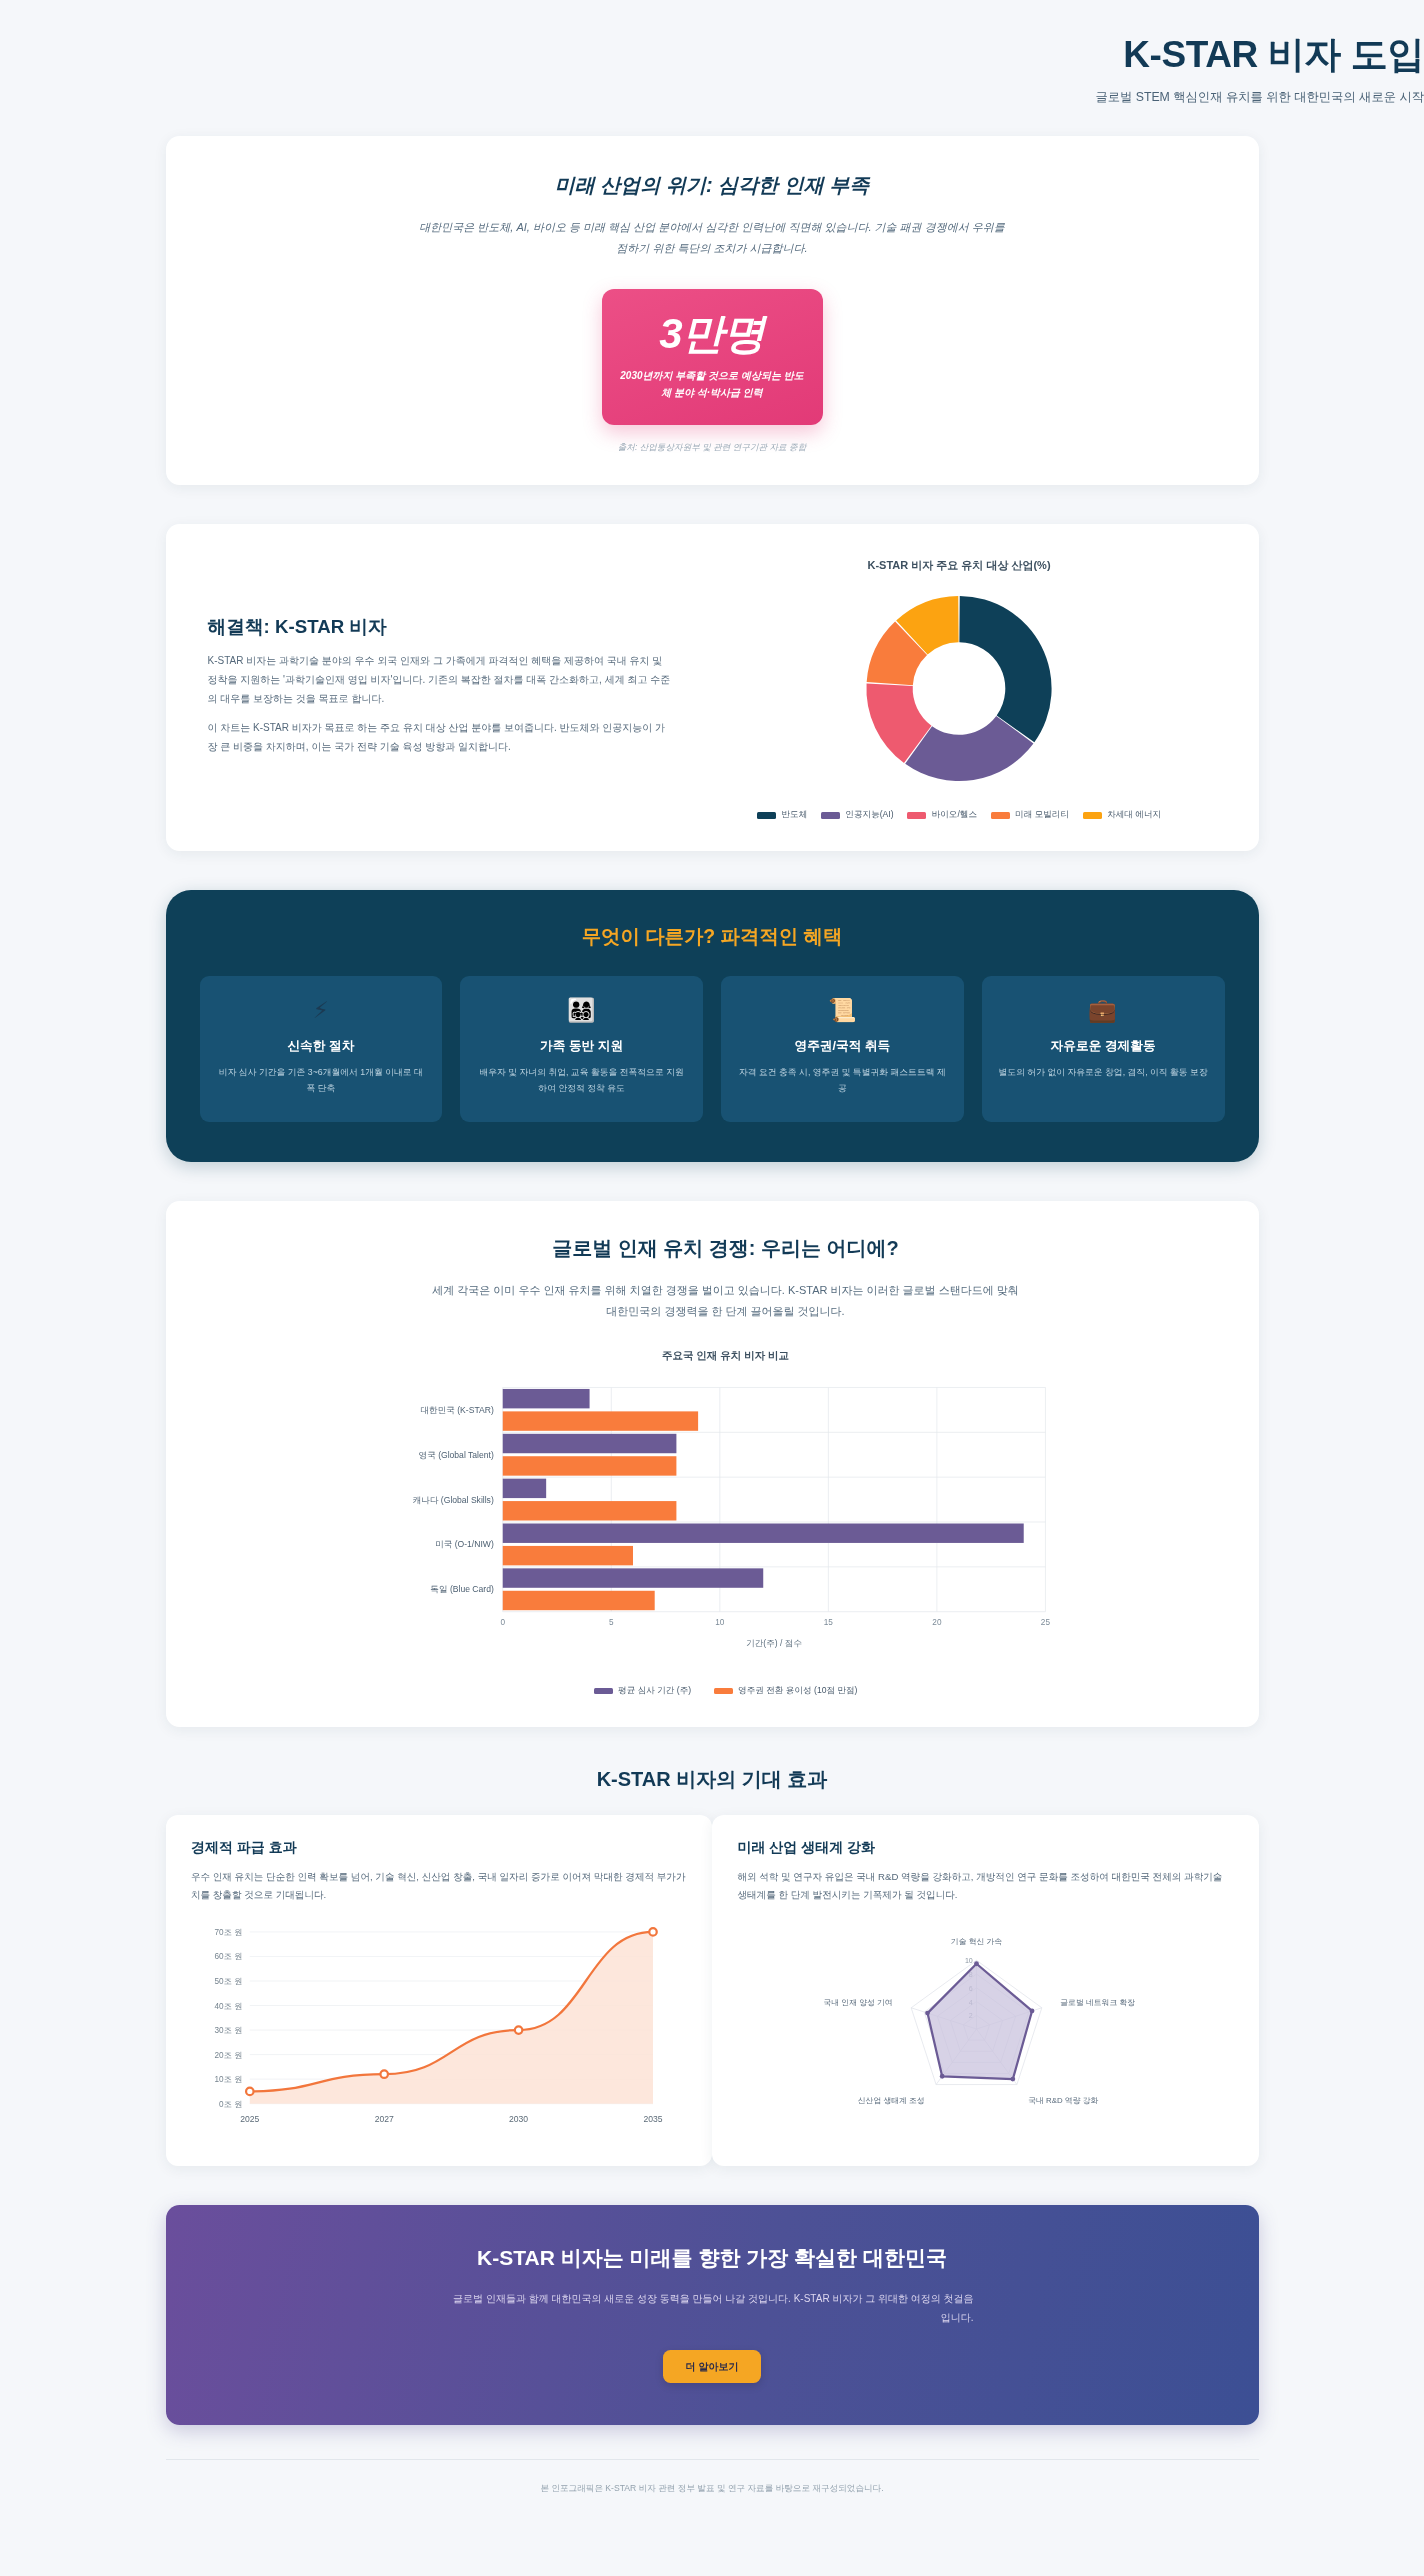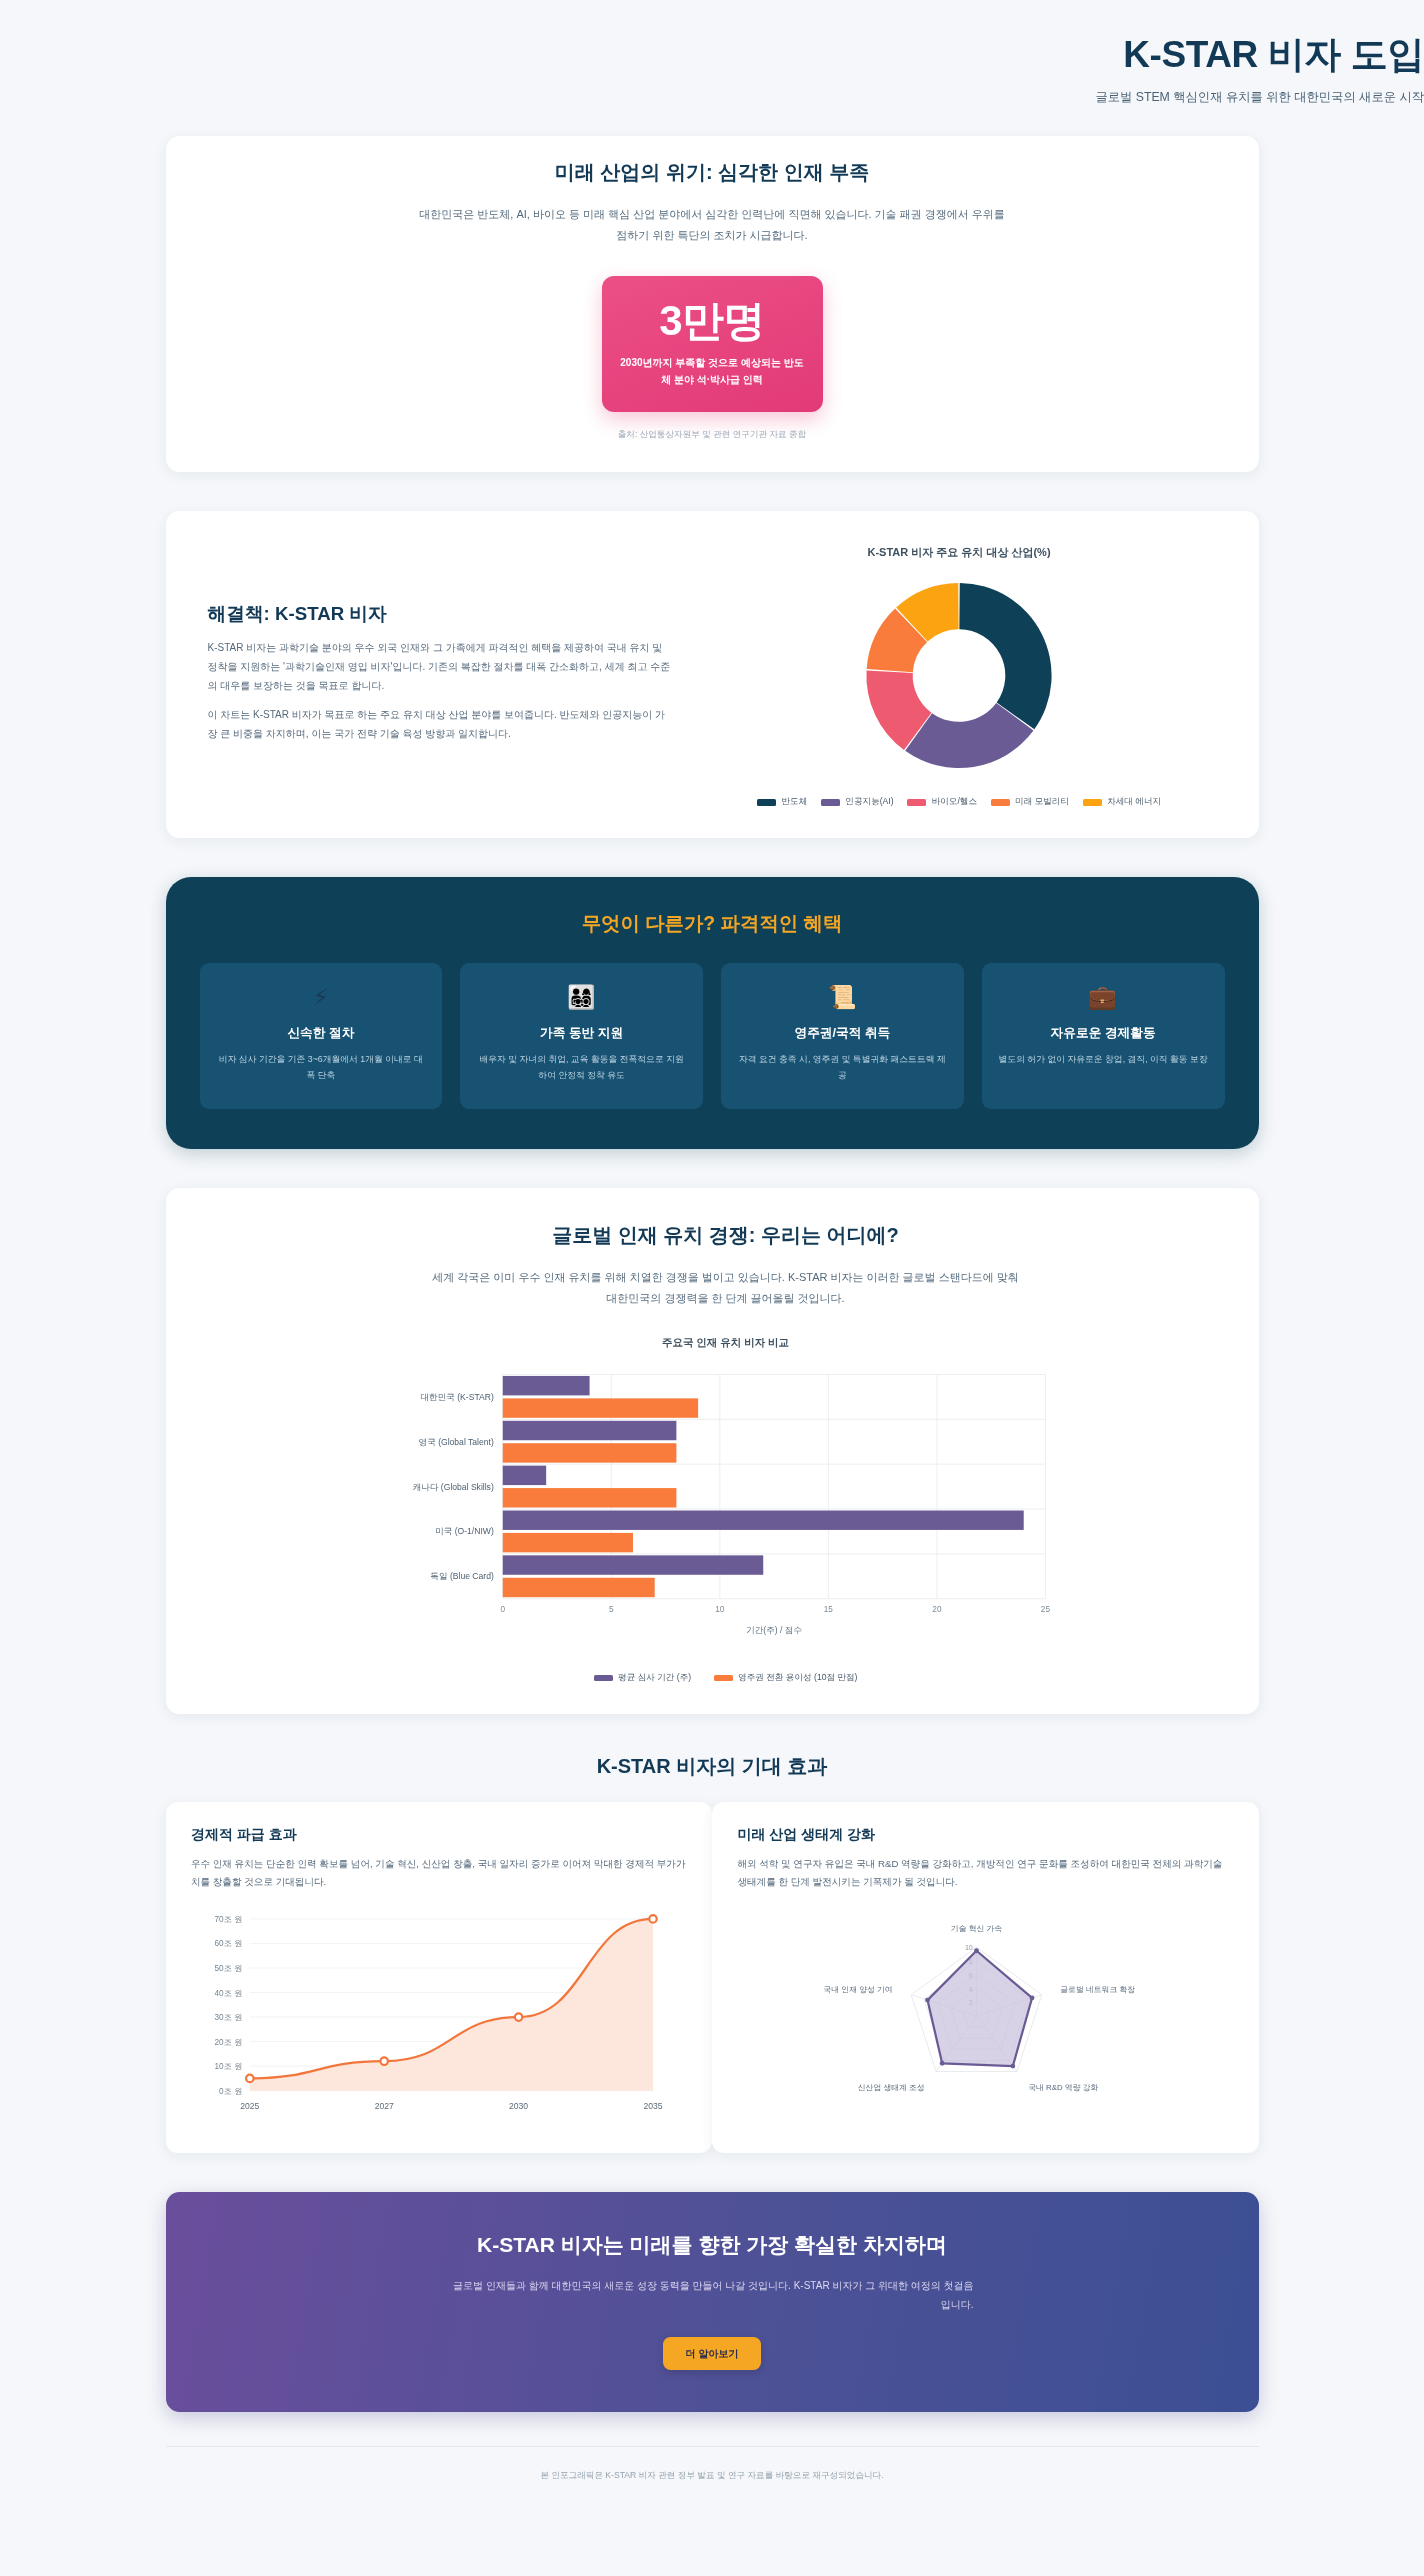--- a/index.html
+++ b/index.html
@@ -51,22 +51,23 @@
   }
   .card {
     background: #ffffff;
     border-radius: 13.5px;
     box-shadow: 0 3px 13.5px rgba(30,50,75,0.07);
     margin-bottom: 39px;
   }
 
   
   .sec-crisis {
-    padding: 23px 45px 31px 45px;
-    text-align: center;
+    padding: 36px 45px 31px 45px;
+    text-align: center;
+    font-style: italic;
   }
   .sec-title {
     font-size: 20px;
     font-weight: bold;
     color: #123a56;
     margin-bottom: 18px;
   }
   .sec-para {
     font-size: 11px;
     line-height: 1.95;
@@ -496,21 +497,21 @@
             <text x="432.22466892282813" y="117.53599466375621" text-anchor="start" font-size="10.5" fill="#56687a">글로벌 네트워크 확장</text>
             <text x="389.35865977051185" y="249.46400533624382" text-anchor="start" font-size="10.5" fill="#56687a">국내 R&amp;D 역량 강화</text>
             <text x="250.64134022948818" y="249.46400533624382" text-anchor="end" font-size="10.5" fill="#56687a">신산업 생태계 조성</text>
             <text x="207.77533107717187" y="117.53599466375621" text-anchor="end" font-size="10.5" fill="#56687a">국내 인재 양성 기여</text>
           </svg>
       </div>
 
     </div>
 
     <section class="cta">
-      <h2 class="cta-title">K-STAR 비자는 미래를 향한 가장 확실한 차지하며</h2>
+      <h2 class="cta-title">K-STAR 비자는 미래를 향한 가장 확실한 대한민국</h2>
       <p class="cta-p">글로벌 인재들과 함께 대한민국의 새로운 성장 동력을 만들어 나갈 것입니다. K-STAR 비자가 그 위대한 여정의 첫걸음입니다.</p>
       <button class="cta-btn">더 알아보기</button>
     </section>
 
     <footer class="footer">
       <p class="footer-text">본 인포그래픽은 K-STAR 비자 관련 정부 발표 및 연구 자료를 바탕으로 재구성되었습니다.</p>
     </footer>
 
   </div>
 </div>

